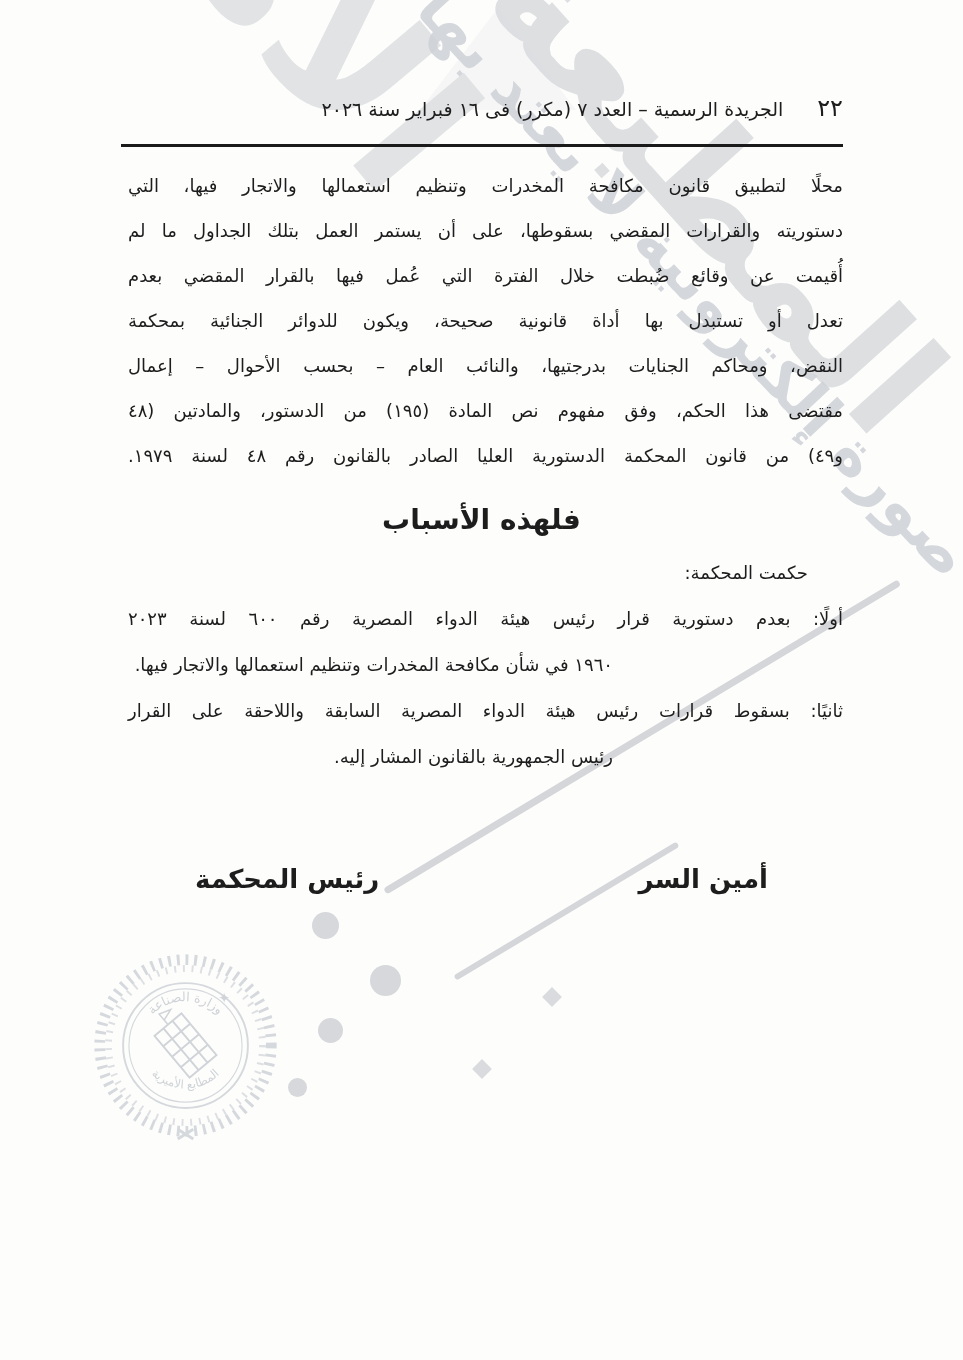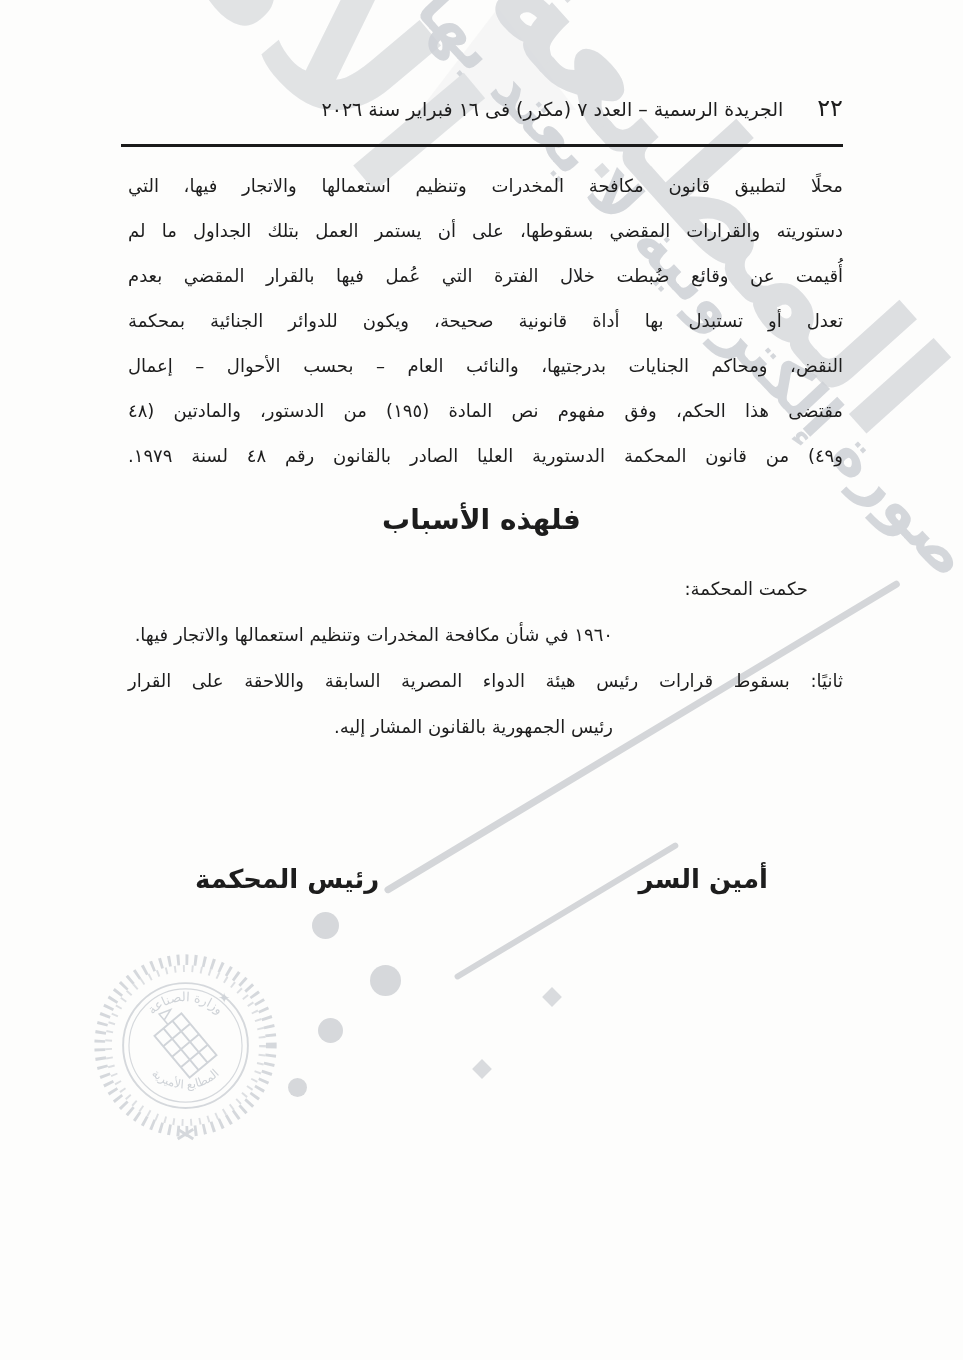--- a/index.html
+++ b/index.html
@@ -43,21 +43,21 @@
   .content{position:absolute;inset:0;z-index:3;}
   .header-row{
     position:absolute;top:94px;right:120px;left:120px;
     display:flex;align-items:baseline;column-gap:34px;direction:rtl;
   }
   .page-num{font-size:24px;}
   .header-title{font-size:19px;}
   .rule{position:absolute;top:144px;right:120px;width:722px;height:3px;background:#1a1a1a;}
   .textblock{position:absolute;right:120px;width:715px;direction:rtl;font-size:18px;line-height:45px;}
   .p1{top:163px;}
-  .ruling{top:566px;line-height:46px;}
+  .ruling{top:550px;line-height:46px;}
   .jline{text-align:justify;text-align-last:justify;-moz-text-align-last:justify;height:45px;}
   .ruling .jline{height:46px;}
   .rline{text-align:right;height:46px;}
   .ind-intro{margin-right:35px;}
   .ind1{margin-right:55px;}
   .ind2{margin-right:230px;}
   .section-heading{
     position:absolute;top:503px;right:120px;left:120px;text-align:center;
     font-size:28px;font-weight:bold;
   }
@@ -126,20 +126,21 @@
       <div class="jline">تعدل أو تستبدل بها أداة قانونية صحيحة، ويكون للدوائر الجنائية بمحكمة</div>
       <div class="jline">النقض، ومحاكم الجنايات بدرجتيها، والنائب العام – بحسب الأحوال – إعمال</div>
       <div class="jline">مقتضى هذا الحكم، وفق مفهوم نص المادة (١٩٥) من الدستور، والمادتين (٤٨</div>
       <div class="jline">و٤٩) من قانون المحكمة الدستورية العليا الصادر بالقانون رقم ٤٨ لسنة ١٩٧٩.</div>
     </div>
 
     <div class="section-heading">فلهذه الأسباب</div>
 
     <div class="textblock ruling">
       <div class="rline ind-intro">حكمت المحكمة:</div>
+      <div class="jline">أولًا: بعدم دستورية قرار رئيس هيئة الدواء المصرية رقم ٦٠٠ لسنة ٢٠٢٣</div>
       <div class="rline ind2">١٩٦٠ في شأن مكافحة المخدرات وتنظيم استعمالها والاتجار فيها.</div>
       <div class="jline">ثانيًا: بسقوط قرارات رئيس هيئة الدواء المصرية السابقة واللاحقة على القرار</div>
       <div class="rline ind2">رئيس الجمهورية بالقانون المشار إليه.</div>
     </div>
 
     <div class="signatures">
       <span>أمين السر</span>
       <span>رئيس المحكمة</span>
     </div>
 

